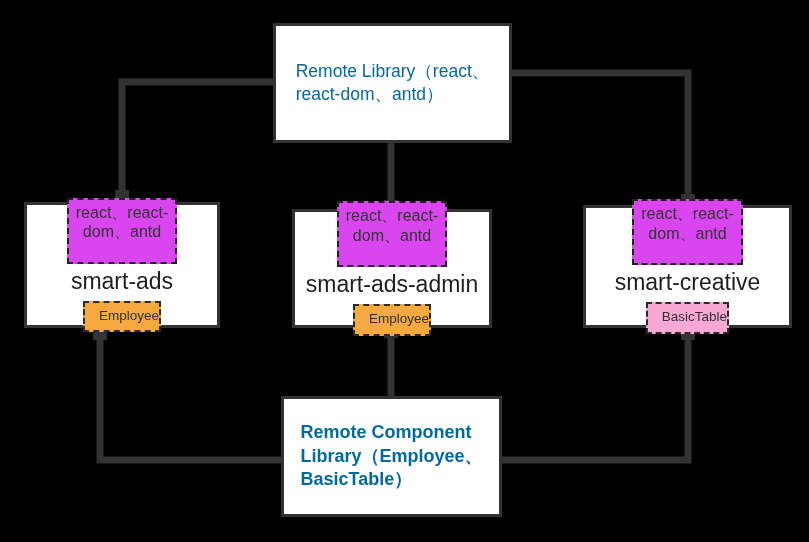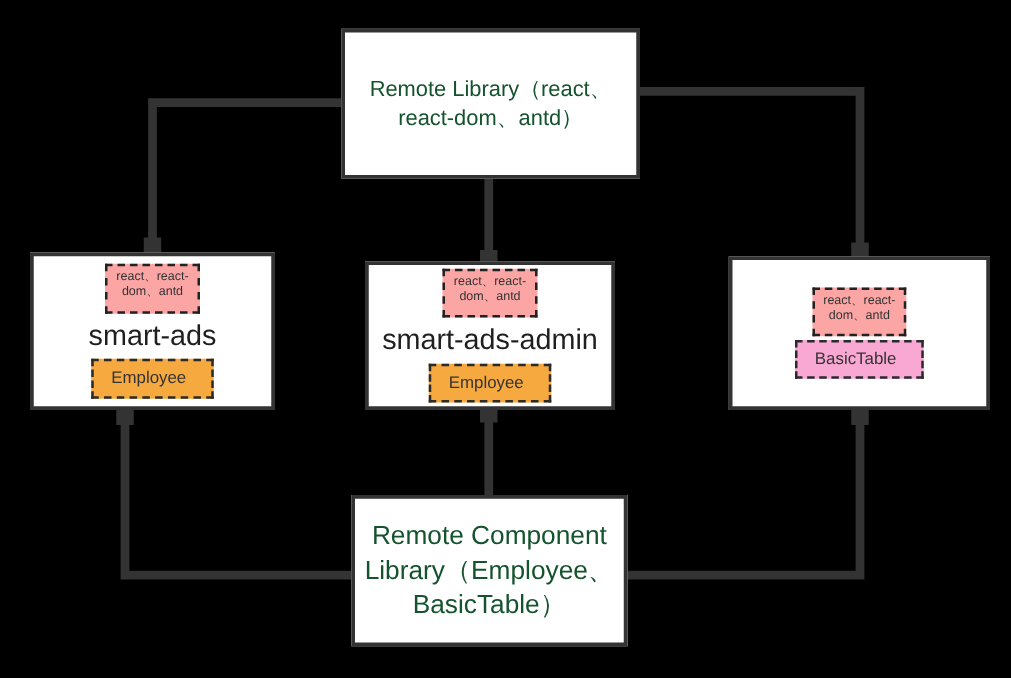--- a/index.html
+++ b/index.html
@@ -29,22 +29,22 @@
     position: absolute;
     background: #ffffff;
     border: 3px solid #333333;
     box-sizing: border-box;
     display: flex;
     flex-direction: column;
     align-items: center;
     justify-content: center;
   }
   .node-title {
-    color: #14532d;
-    text-align: center;
+    color: #0369a1;
+    text-align: left;
     line-height: 1.32;
     white-space: pre-line;
   }
   
   #node-remote-library {
     left: 273px;
     top: 23px;
     width: 239px;
     height: 120px;
   }
@@ -52,21 +52,22 @@
     font-size: 17.5px;
   }
   
   #node-remote-component-library {
     left: 281px;
     top: 396px;
     width: 221px;
     height: 121px;
   }
   #node-remote-component-library .node-title {
-    font-size: 21px;
+    font-size: 18px;
+    font-weight: bold;
   }
   
   .app-node {
     justify-content: center;
     gap: 3px;
   }
   #node-smart-ads {
     left: 24px;
     top: 202px;
     width: 196px;
@@ -91,29 +92,29 @@
     line-height: 1.2;
   }
   .tag {
     box-sizing: border-box;
     text-align: center;
     line-height: 1.22;
     color: #333333;
     white-space: pre-line;
   }
   .tag-deps {
-    background: #fca5a5;
+    background: #d946ef;
     border: 2.5px dashed #222222;
-    font-size: 10px;
-    padding: 3px 7px 8px 7px;
+    font-size: 16px;
+    padding: 3px 7px 20px 7px;
   }
   .tag-component {
     border: 2.5px dashed #2b2b2b;
     font-size: 13.5px;
-    padding: 5px 20px 6px 14px;
+    padding: 5px 0 6px 14px;
   }
   .tag-employee {
     background: #f5a93f;
   }
   .tag-basictable {
     background: #f9a8d4;
   }
   #watermark {
     position: absolute;
     right: 12px;
@@ -170,20 +171,21 @@
   <div class="node app-node" id="node-smart-ads-admin">
     <div class="tag tag-deps">react、react-
 dom、antd</div>
     <div class="app-name">smart-ads-admin</div>
     <div class="tag tag-component tag-employee">Employee</div>
   </div>
 
   <div class="node app-node" id="node-smart-creative">
     <div class="tag tag-deps">react、react-
 dom、antd</div>
+    <div class="app-name">smart-creative</div>
     <div class="tag tag-component tag-basictable">BasicTable</div>
   </div>
 
   <div class="node" id="node-remote-component-library">
     <div class="node-title">Remote Component
 Library（Employee、
 BasicTable）</div>
   </div>
 
 

